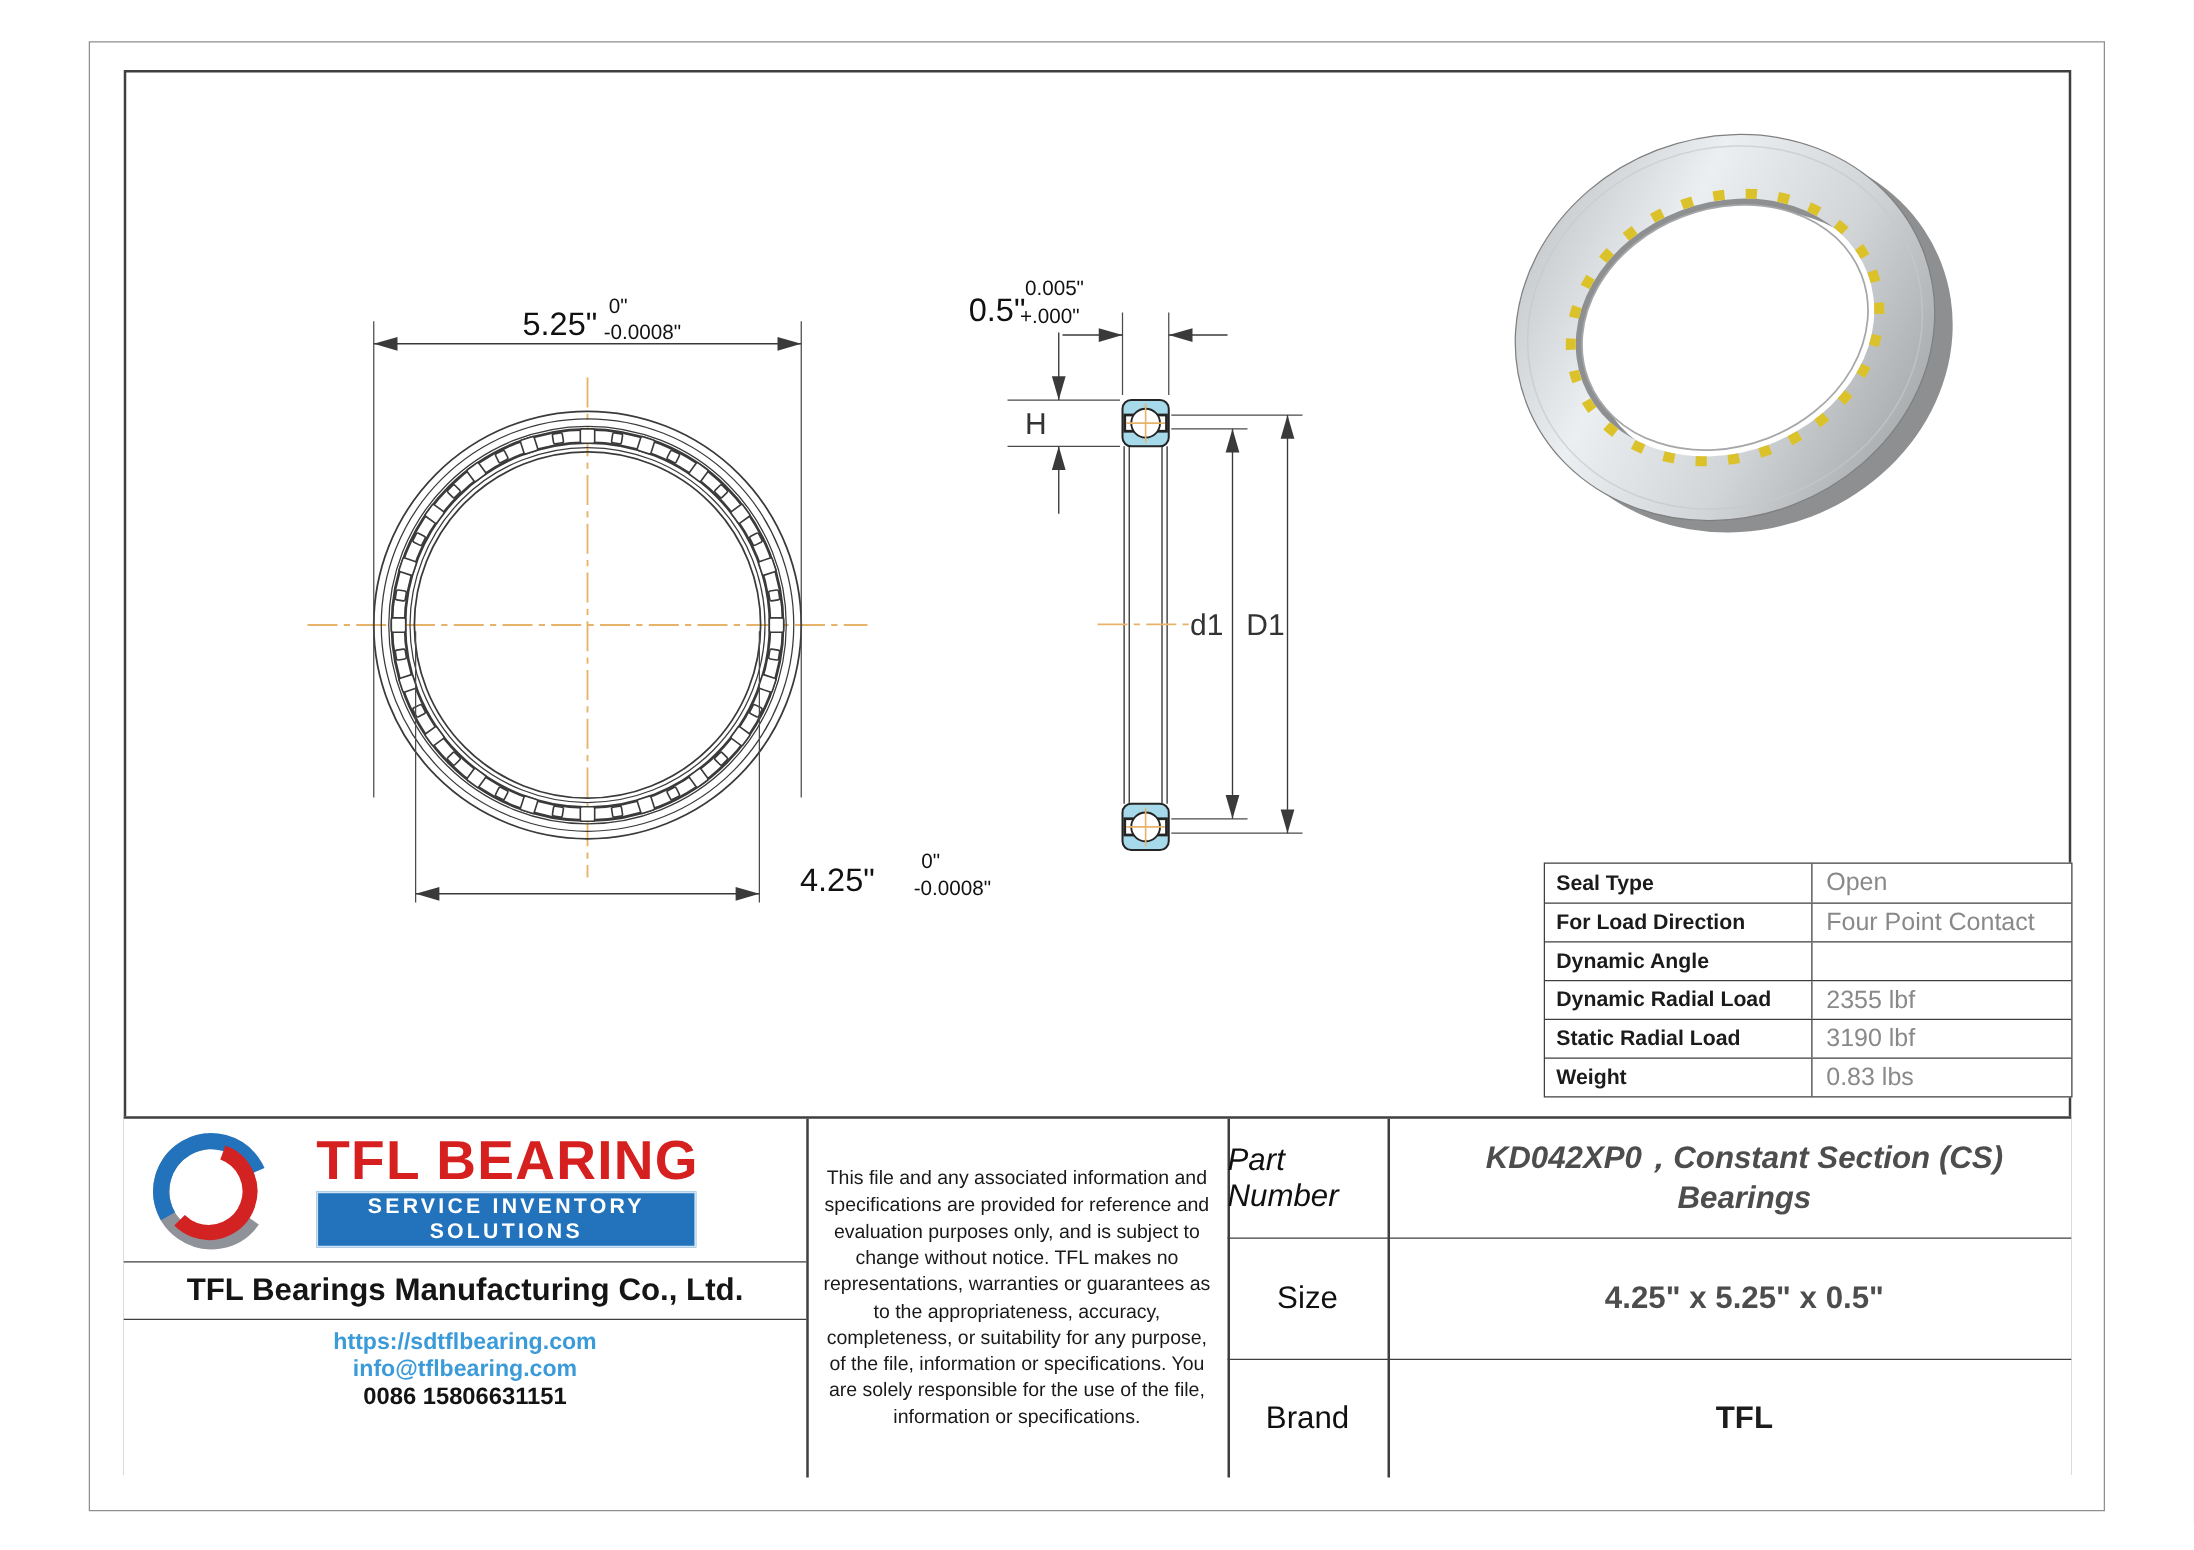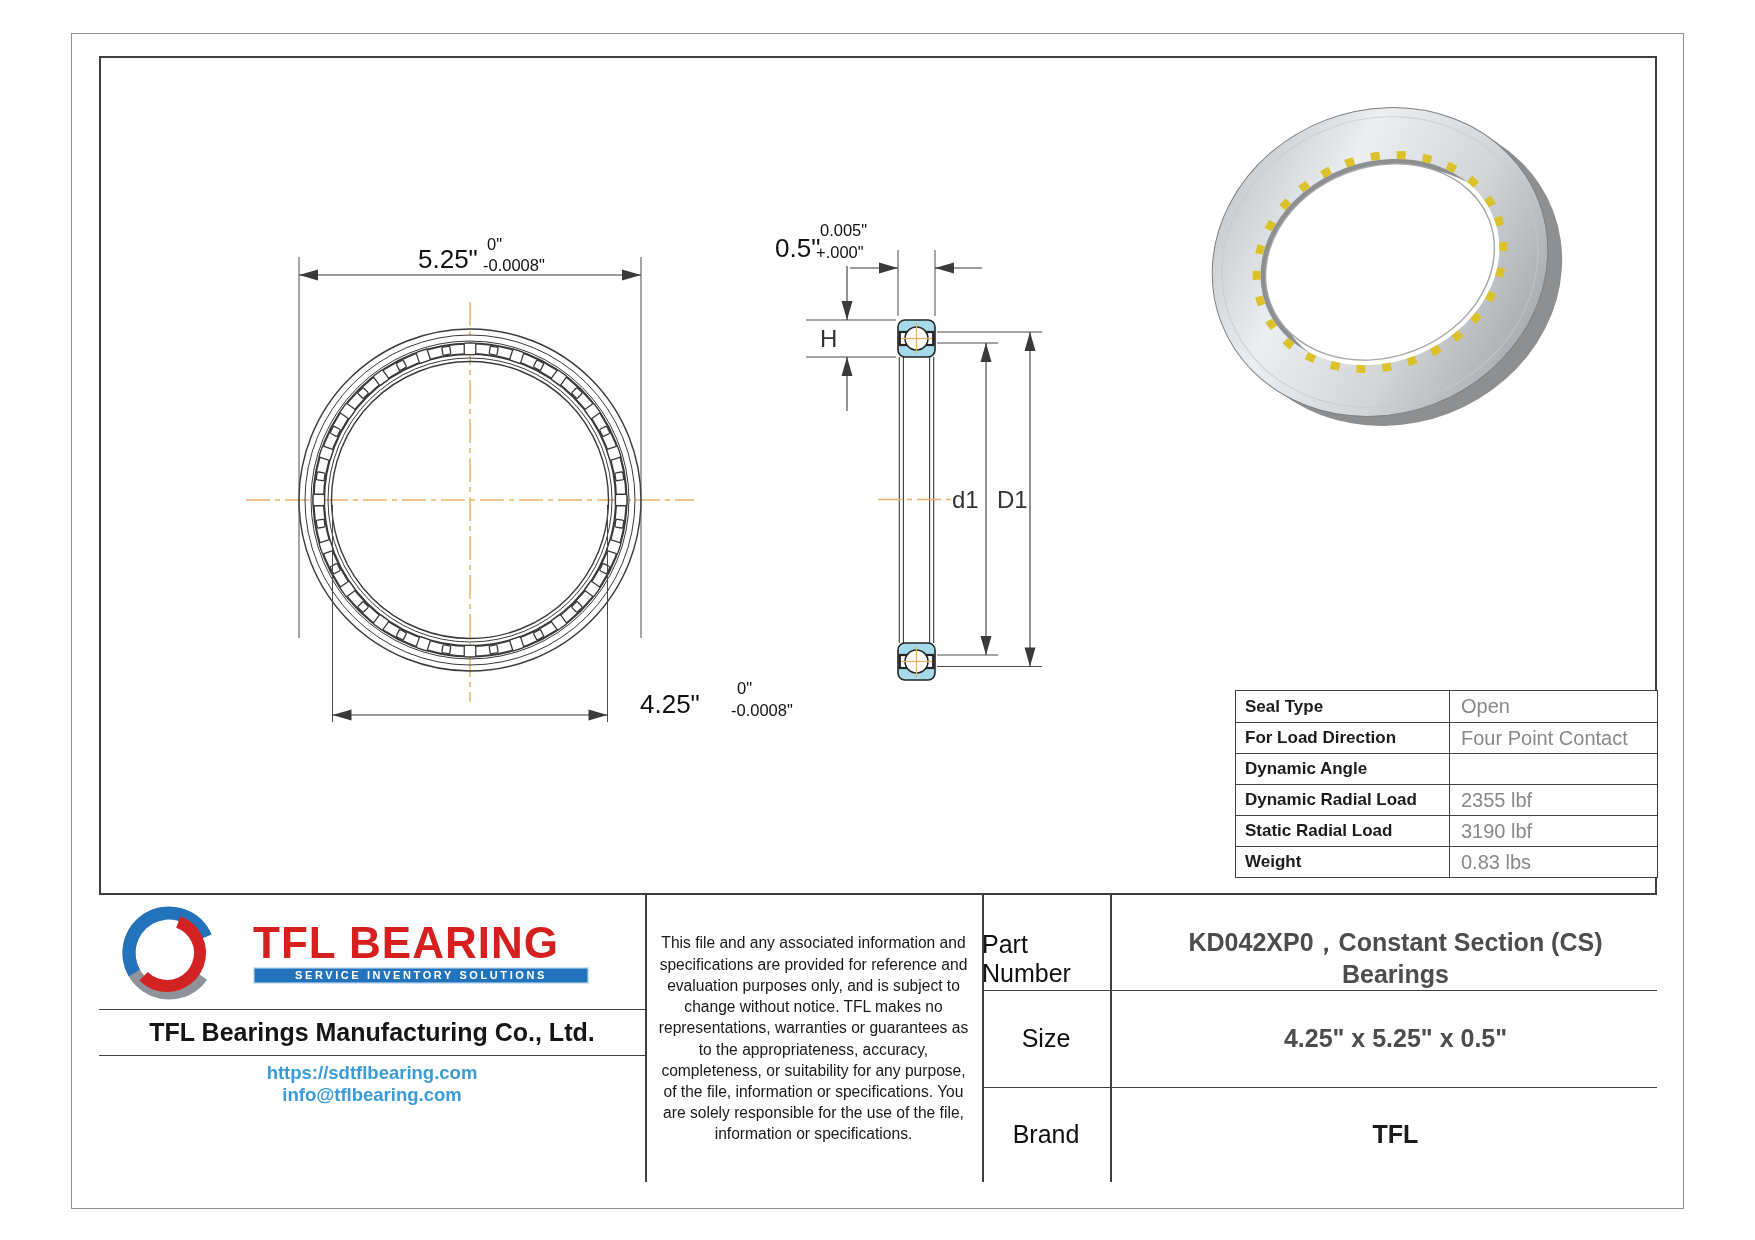--- a/index.html
+++ b/index.html
@@ -41,23 +41,23 @@
   .title-block { position:absolute; left:99px; top:893px; width:1558px; height:287px;
     border-top:2.5px solid #3f3f3f; background:#fff; }
   .tb-v { position:absolute; top:0; width:1.6px; height:287px; background:#3f3f3f; }
   .tb-h { position:absolute; height:1.4px; background:#3f3f3f; }
 
   .logo-cell { position:absolute; left:0; top:0; width:546px; height:114px;
     display:flex; align-items:center; padding-left:20px;gap:22px; }
   .logo-words { margin-left:12px; }
   .logo-brand { font-size:44px; font-weight:800; letter-spacing:1px; color:#d61f1f;
     line-height:1.0; white-space:nowrap; }
-  .logo-tagline { margin-top:2px; background:#2273bb; color:#fff; font-size:11px;
+  .logo-tagline { margin-top:2px; background:#2273bb; color:#fff; font-size:17px;
     font-weight:700; letter-spacing:2.6px; text-align:center; padding:2px 6px 3px;
-    width:336px; box-shadow:inset 0 0 0 1.5px #cfe2f2; }
+    width:304px; box-shadow:inset 0 0 0 1.5px #cfe2f2; }
   .company-cell { position:absolute; left:0; top:114px; width:546px; height:46px;
     display:flex; align-items:center; justify-content:center;
     font-size:25px; font-weight:600; color:#151515; }
   .address-cell { position:absolute; left:0; top:160px; width:546px; height:127px;
     text-align:center; padding-top:7px; }
   .addr-line { font-size:18.5px; font-weight:500; color:#131313; line-height:21.5px;
     width:552px; margin:0 auto; }
   .link-line { font-size:18.5px; font-weight:600; color:#3b9bd8; line-height:22px;
     text-decoration:none; display:block; }
   .phone-line { font-size:19px; font-weight:600; color:#131313;
@@ -66,21 +66,21 @@
   .disclaimer-cell { position:absolute; left:546px; top:0; width:337px; height:287px;
     display:flex; align-items:center; justify-content:center; padding:22px 10px; }
   .disclaimer-text { font-size:15.6px; font-weight:500; color:#191919; line-height:1.36;
     text-align:center; }
 
   .field-label { position:absolute; left:883px; width:128px; display:flex;
     align-items:center; justify-content:center; font-size:25px; color:#101010; }
   .field-value { position:absolute; left:1011px; width:547px; display:flex;
     align-items:center; justify-content:center; text-align:center;
     font-size:25px; font-weight:700; color:#4d4d4d;margin-left:12px; }
-  .row1 { top:16px; height:95px; }
+  .row1 { top:0; height:95px;font-style:italic; }
   .row2 { top:95px; height:97px; }
   .row3 { top:192px; height:95px; }
   .field-value.brand { color:#1c1c1c; font-weight:600; }
   .pn-wrap { width:520px; margin:0 auto; line-height:1.25; }
 </style>
 </head>
 <body>
 
 <div id="page">
   <div class="outer-frame"></div>
@@ -294,20 +294,21 @@
         <div class="logo-brand">TFL BEARING</div>
         <div class="logo-tagline">SERVICE INVENTORY SOLUTIONS</div>
       </div>
     </div>
 
     <div class="company-cell">TFL Bearings Manufacturing Co., Ltd.</div>
 
     <div class="address-cell">
       <a class="link-line" href="#">https://sdtflbearing.com</a>
       <a class="link-line" href="#">info@tflbearing.com</a>
+      <div class="phone-line">0086 15806631151</div>
     </div>
 
     <div class="disclaimer-cell">
       <div class="disclaimer-text">This file and any associated information and specifications are provided for reference and evaluation purposes only, and is subject to change without notice. TFL makes no representations, warranties or guarantees as to the appropriateness, accuracy, completeness, or suitability for any purpose, of the file, information or specifications.  You are solely responsible for the use of the file, information or specifications.</div>
     </div>
 
     <div class="field-label row1">Part Number</div>
     <div class="field-value row1">
       <div class="pn-wrap">KD042XP0，Constant Section (CS) Bearings</div>
     </div>

